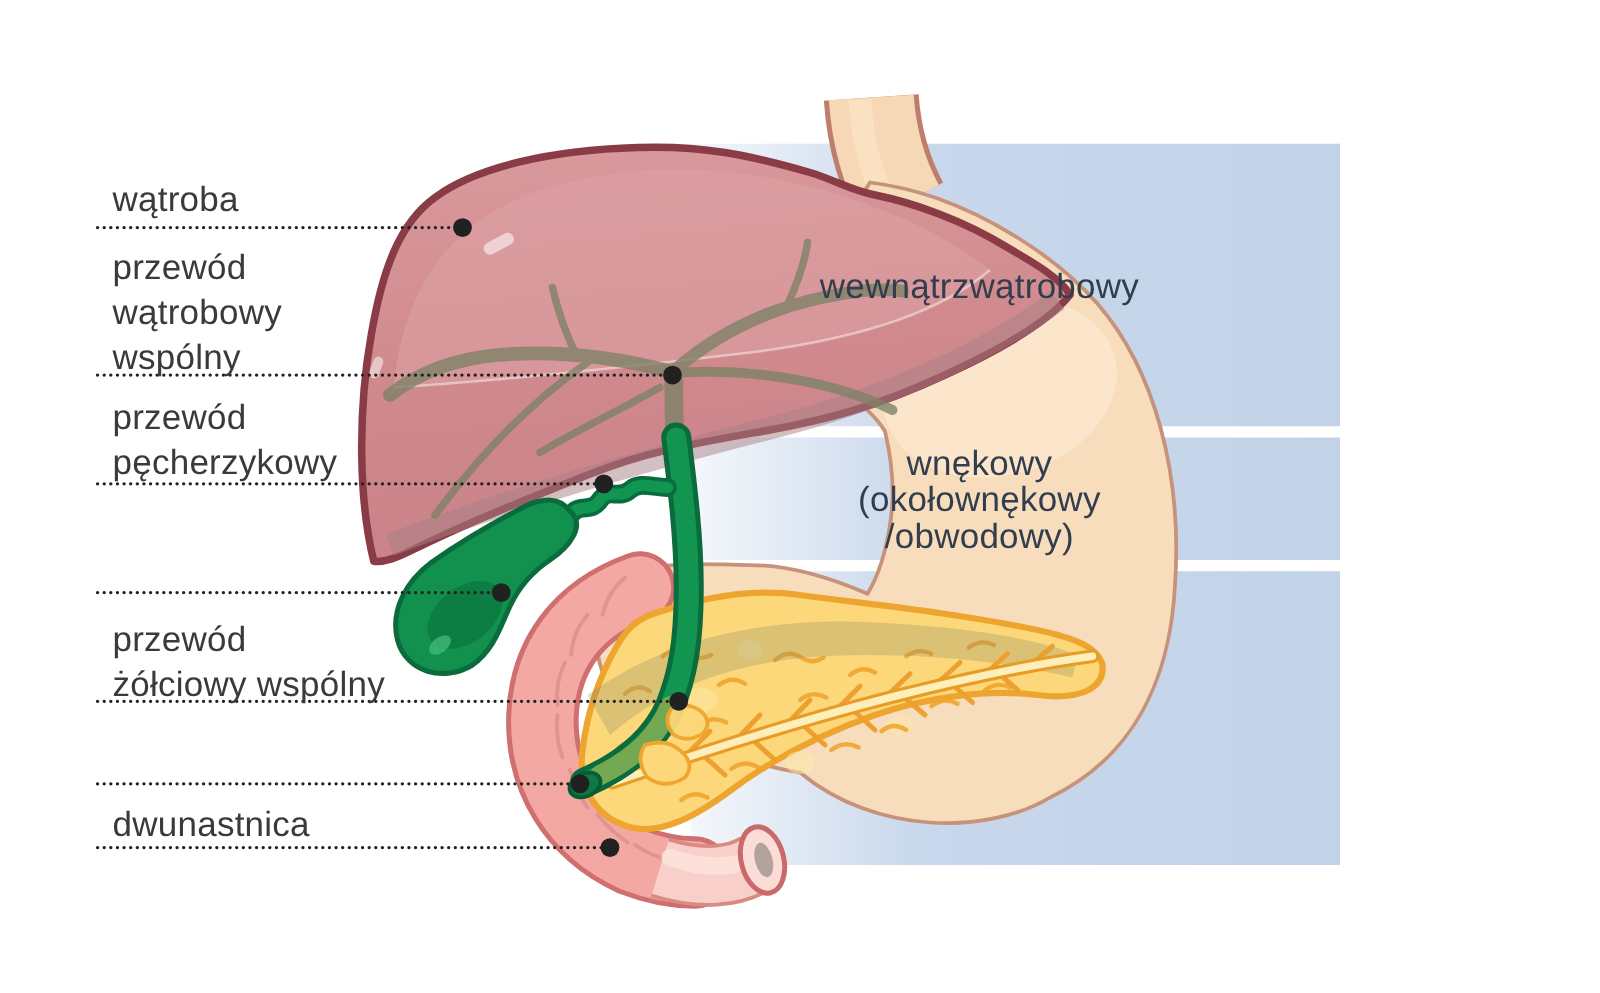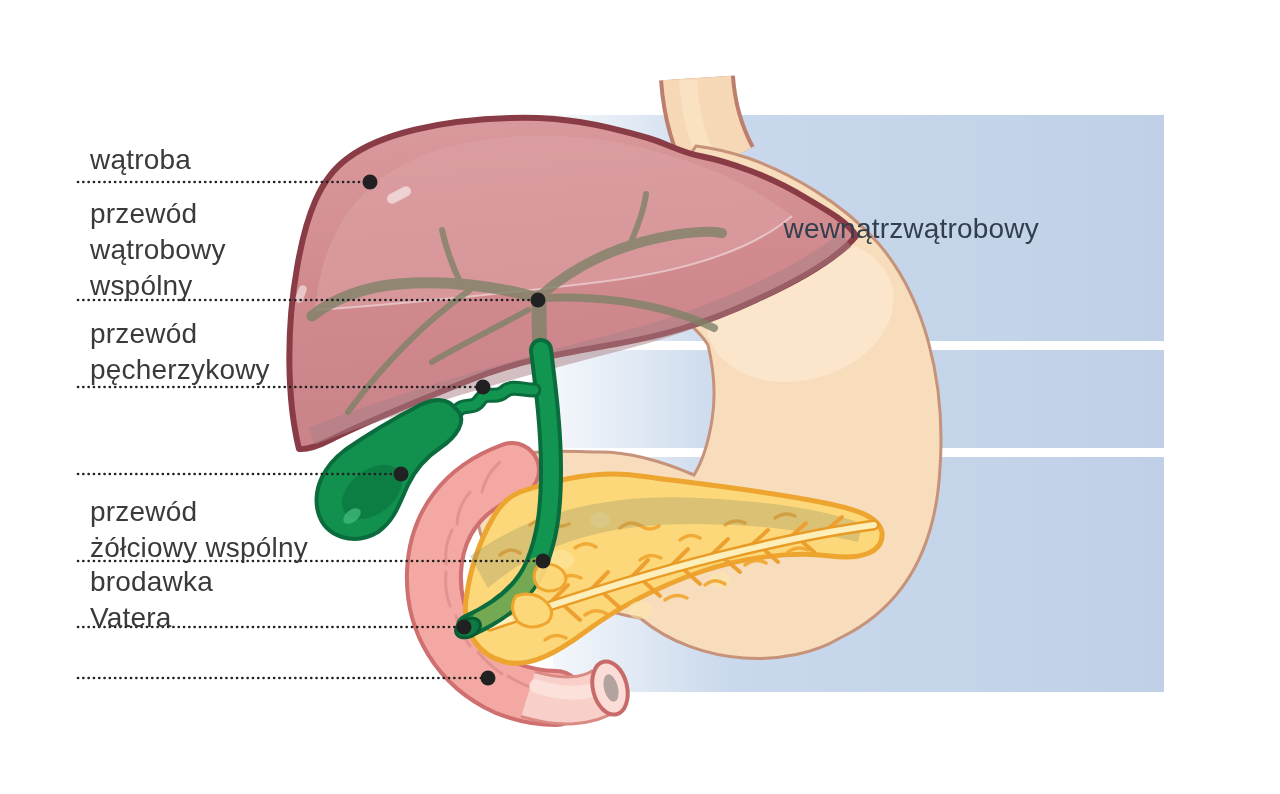--- a/index.html
+++ b/index.html
@@ -1,21 +1,21 @@
 <!DOCTYPE html>
 <html><head>
 <meta charset="utf-8">
 <style>
   html,body{margin:0;padding:0;background:#fff;}
-  .stage{position:relative;width:1164px;height:794px;background:#ffffff;
+  .stage{position:relative;width:1072px;height:794px;background:#ffffff;
          font-family:"Liberation Sans",sans-serif;overflow:hidden;}
   .stage svg{position:absolute;left:0;top:0;}
   .llabel{position:absolute;left:90px;font-size:28px;line-height:36px;color:#3a3a3a;
           white-space:pre-line;letter-spacing:.2px;}
-  .rlabel{position:absolute;left:620px;right:125px;text-align:right;font-size:28px;
+  .rlabel{position:absolute;left:620px;right:125px;text-align:center;font-size:28px;
           line-height:29px;color:#323d4d;white-space:pre-line;letter-spacing:.2px;}
 </style>
 </head>
 <body>
 
 <div class="stage">
 
   <svg width="1280" height="794" viewBox="0 0 1280 794">
     <defs>
       <linearGradient id="bandG" gradientUnits="userSpaceOnUse" x1="553" y1="0" x2="1195" y2="0">
@@ -203,18 +203,20 @@
   </svg>
 
   <div class="llabel" style="top:142px">wątroba</div>
   <div class="llabel" style="top:196px">przewód
 wątrobowy
 wspólny</div>
   <div class="llabel" style="top:316px">przewód
 pęcherzykowy</div>
   <div class="llabel" style="top:494px">przewód
 żółciowy wspólny</div>
-  <div class="llabel" style="top:564px">brodawka
-Vatera</div>
+  <div class="llabel" style="top:642px">dwunastnica</div>
 
   <div class="rlabel" style="top:214px">wewnątrzwątrobowy</div>
+  <div class="rlabel" style="top:356px">wnękowy
+(okołownękowy
+/obwodowy)</div>
 
 </div>
 
 </body></html>

